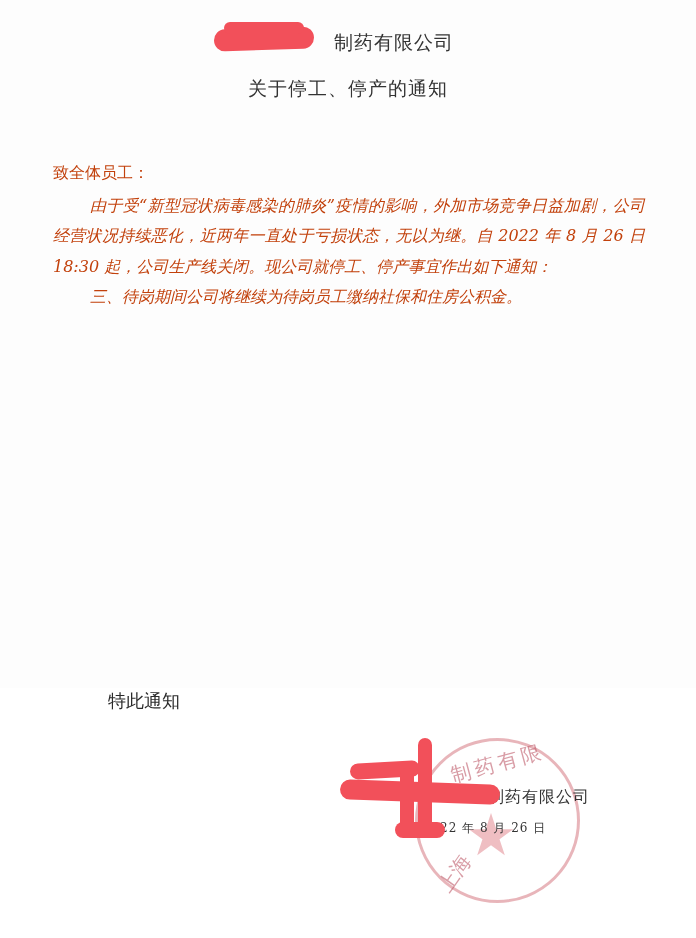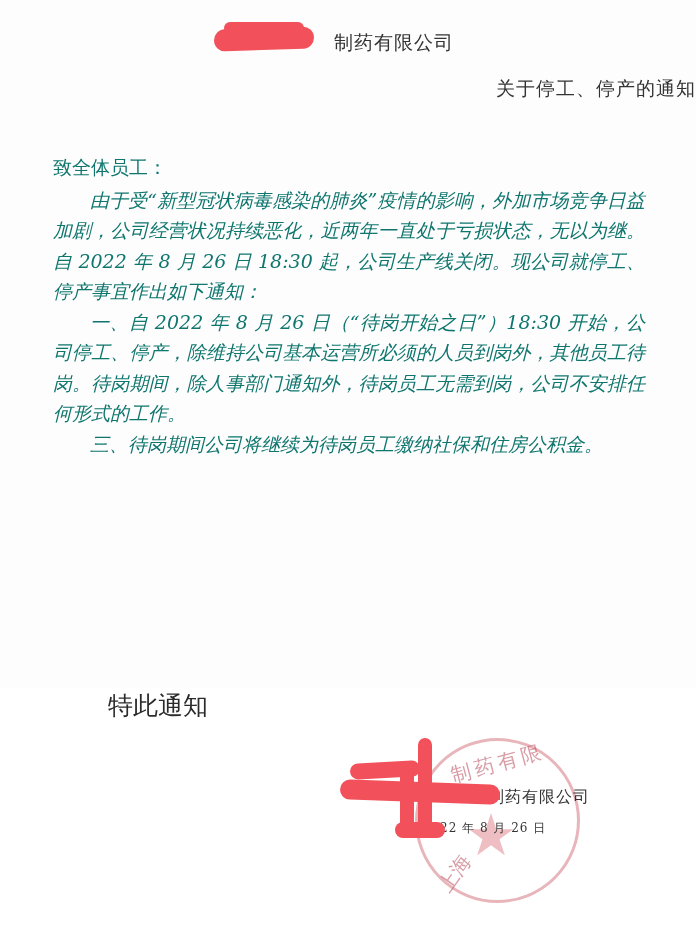--- a/index.html
+++ b/index.html
@@ -2,26 +2,26 @@
 <html><head>
 <meta charset="utf-8">
 <style>
   html,body{margin:0;padding:0;background:#fff;}
   body{width:696px;height:938px;position:relative;overflow:hidden;
        font-family:"DejaVu Serif","Liberation Serif",serif;color:#2a2a2a;}
   .page{position:absolute;left:0;top:0;width:696px;height:688px;background:#fdfdfd;}
   .company-header{position:absolute;top:30px;left:0;width:696px;text-align:center;
        font-family:"DejaVu Sans","Liberation Sans",sans-serif;font-size:19px;color:#333;letter-spacing:1px;}
   .company-header .hidden-part{display:inline-block;width:92px;}
-  .title{position:absolute;top:76px;left:0;width:696px;text-align:right;font-size:19px;color:#333;letter-spacing:1px;}
-  .body{position:absolute;left:53px;top:152px;width:592px;font-size:19px;line-height:30.5px;color:#0f766e;}
+  .title{position:absolute;top:76px;left:0;width:696px;text-align:center;font-size:19px;color:#333;letter-spacing:1px;}
+  .body{position:absolute;left:53px;top:158px;width:592px;font-size:16px;line-height:30.5px;color:#c2410c;}
   .body p{margin:0;text-align:justify;text-align-last:left;}
   .indent{text-indent:37px;font-style:italic;}
   .salutation{margin-bottom:2px !important;}
-  .closing{position:absolute;left:108px;top:689px;font-size:25px;color:#2b2b2b;}
+  .closing{position:absolute;left:108px;top:689px;font-size:18px;color:#2b2b2b;}
   .sig-company{position:absolute;left:488px;top:787px;font-family:"DejaVu Sans","Liberation Sans",sans-serif;font-size:16px;color:#333;letter-spacing:1px;}
   .sig-date{position:absolute;left:440px;top:820px;font-size:12px;color:#333;letter-spacing:1px;}
   .stamp{position:absolute;left:415px;top:738px;width:165px;height:165px;border-radius:50%;
          border:3px solid rgba(214,120,130,0.55);box-sizing:border-box;}
   .stamp-star{position:absolute;left:465px;top:806px;font-size:58px;color:rgba(220,110,120,0.45);line-height:1;}
   .stamp-text{position:absolute;font-family:"DejaVu Sans",sans-serif;color:rgba(190,90,105,0.6);font-size:20px;}
   .redact{position:absolute;background:#f2505a;border-radius:14px;}
 </style>
 </head>
 <body>
@@ -32,21 +32,20 @@
     <span class="hidden-part"></span><span>制药有限公司</span>
   </div>
   <div class="redact" style="left:214px;top:28px;width:100px;height:22px;transform:rotate(-2deg);"></div>
   <div class="redact" style="left:224px;top:22px;width:80px;height:12px;"></div>
 
   <div class="title">关于停工、停产的通知</div>
 
   <div class="body">
     <p class="salutation">致全体员工：</p>
     <p class="indent">由于受“新型冠状病毒感染的肺炎”疫情的影响，外加市场竞争日益加剧，公司经营状况持续恶化，近两年一直处于亏损状态，无以为继。自 2022 年 8 月 26 日 18:30 起，公司生产线关闭。现公司就停工、停产事宜作出如下通知：</p>
-    <p class="indent">一、自 2022 年 8 月 26 日（“待岗开始之日”）18:30 开始，公司停工、停产，除维持公司基本运营所必须的人员到岗外，其他员工待岗。待岗期间，除人事部门通知外，待岗员工无需到岗，公司不安排任何形式的工作。</p>
     <p class="indent">三、待岗期间公司将继续为待岗员工缴纳社保和住房公积金。</p>
   </div>
 
   <div class="closing">特此通知</div>
 
   <div class="stamp"></div>
   <div class="stamp-star">★</div>
   <div class="stamp-text" style="left:450px;top:750px;transform:rotate(-15deg);letter-spacing:4px;">制药有限</div>
   <div class="stamp-text" style="left:435px;top:860px;transform:rotate(-55deg);">上海</div>
 

